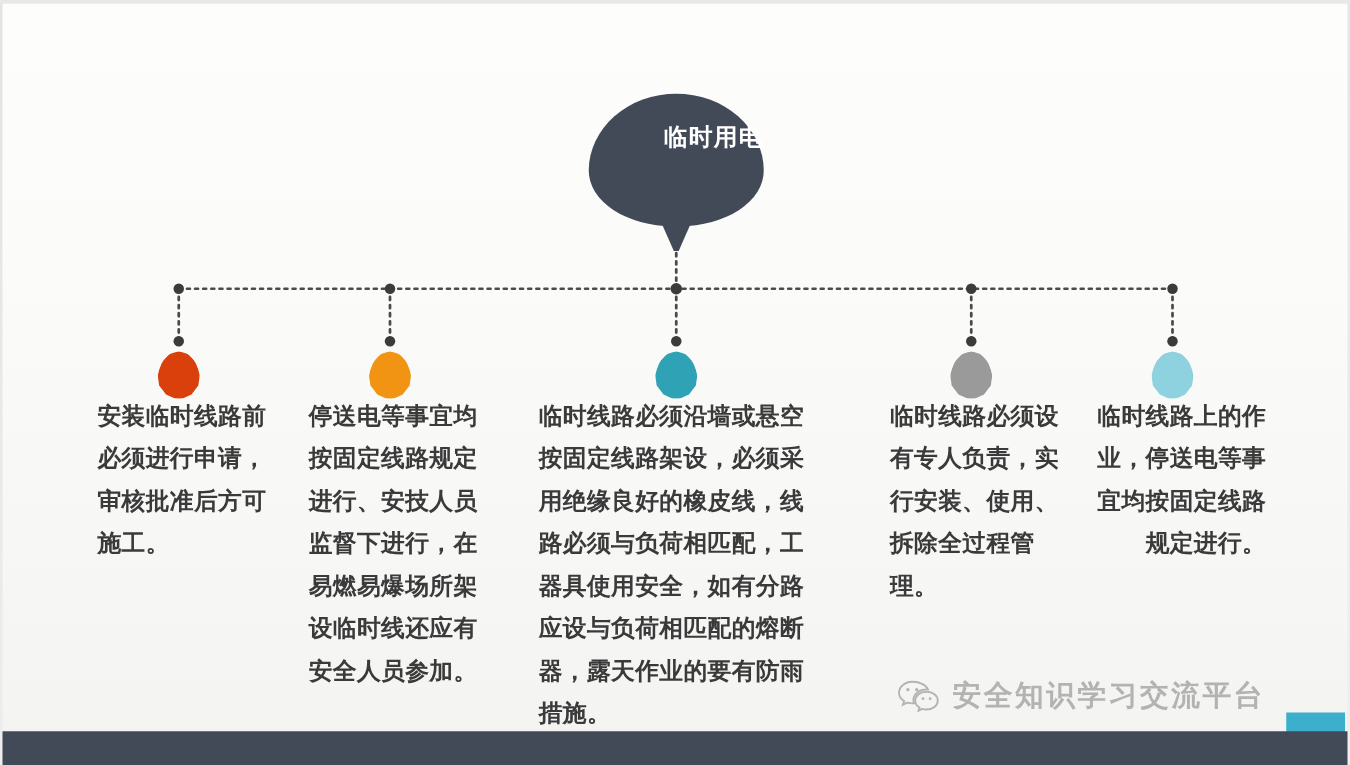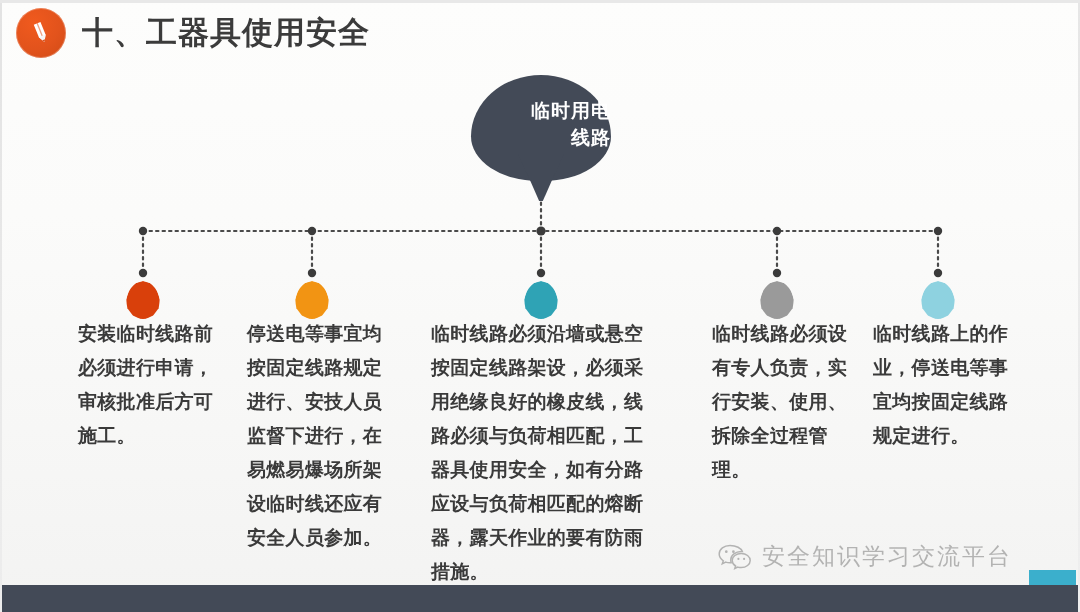--- a/index.html
+++ b/index.html
@@ -161,21 +161,21 @@
     display: flex;
     align-items: center;
     z-index: 22;
     opacity: 0.42;
   }
   .wm-text {
     margin-left: 10px;
     font-size: 23px;
     color: #5a5a5a;
     letter-spacing: 2px;
-    font-weight: normal;
+    font-weight: bold;
   }
   .wm-icon { display: block; }
 
   .teal-chip {
     position: absolute;
     left: 1029px;
     top: 570px;
     width: 47px;
     height: 29px;
     background: #3bafcc;
@@ -191,38 +191,24 @@
     z-index: 30;
   }
 </style>
 </head>
 <body>
 
 <div id="stage">
 
   <div class="top-edge"></div>
 
-  <div class="header">
-    <div class="header-badge">
-      <svg width="28" height="28" viewBox="0 0 28 28" aria-hidden="true">
-        <g transform="rotate(-22 14 14)">
-          <path d="M10.4 3.6 h7.2 v13.6 l-3.6 6.4 l-3.6 -6.4 z" fill="#ffffff"></path>
-          <rect x="13.4" y="3.6" width="1.3" height="13.6" fill="#e2531c" opacity="0.55"></rect>
-          <path d="M10.4 17.2 h7.2 l-3.6 6.4 z" fill="#f5f5f5"></path>
-          <path d="M12.6 21.2 h2.8 l-1.4 2.5 z" fill="#d04a16"></path>
-        </g>
-      </svg>
-    </div>
-    <div class="header-title">十、工器具使用安全</div>
-  </div>
 
   <div class="balloon">
     <div class="balloon-text">
       <div>临时用电</div>
-      <div>线路</div>
     </div>
     <div class="balloon-tail"></div>
   </div>
 
   <svg class="connect-svg" viewBox="0 0 1080 612">
 
     <line x1="541" y1="183" x2="541" y2="231" stroke="#4a4a4a" stroke-width="2.2" stroke-dasharray="2.5 4" stroke-linecap="round"></line>
 
     <line x1="143" y1="231" x2="938" y2="231" stroke="#4a4a4a" stroke-width="2" stroke-dasharray="2.5 4" stroke-linecap="round"></line>
 
@@ -260,21 +246,21 @@
     <div class="col-text" style="left:-110px; width:228px;">临时线路必须沿墙或悬空按固定线路架设，必须采用绝缘良好的橡皮线，线路必须与负荷相匹配，工器具使用安全，如有分路应设与负荷相匹配的熔断器，露天作业的要有防雨措施。</div>
   </div>
 
   <div class="col" style="left:777px; top:281px;">
     <div class="drop" style="left:0; background:#9a9a9a;"></div>
     <div class="col-text" style="left:-65px; width:140px;">临时线路必须设有专人负责，实行安装、使用、拆除全过程管理。</div>
   </div>
 
   <div class="col" style="left:938px; top:281px;">
     <div class="drop" style="left:0; background:#8ed2e0;"></div>
-    <div class="col-text" style="left:-65px; width:140px;">临时线路上的作业，停送电等事宜均按固定线路规定进行。</div>
+    <div class="col-text" style="left:-65px; width:140px;text-align:right;">临时线路上的作业，停送电等事宜均按固定线路规定进行。</div>
   </div>
 
   <div class="watermark">
     <span>
       <svg class="wm-icon" width="34" height="28" viewBox="0 0 34 28" aria-hidden="true">
         <path d="M12 2.4c-6 0-10.8 3.9-10.8 8.7 0 2.7 1.6 5.1 4.1 6.7l-1 3 3.4-1.7c1.3.4 2.7.6 4.3.6.4 0 .8 0 1.2-.05-.3-.8-.45-1.7-.45-2.6 0-4.9 4.8-8.5 10.6-8.5.35 0 .7.01 1.05.04C23.2 5.3 18.2 2.4 12 2.4z" fill="none" stroke="#5a5a5a" stroke-width="1.5"></path>
         <circle cx="8.3" cy="8.7" r="1.35" fill="#5a5a5a"></circle>
         <circle cx="15.4" cy="8.7" r="1.35" fill="#5a5a5a"></circle>
         <path d="M23.2 10.4c-5 0-9 3.2-9 7.1 0 2.2 1.3 4.2 3.4 5.5l-.8 2.5 2.9-1.4c1.1.3 2.3.5 3.5.5 5 0 9-3.2 9-7.1s-4-7.1-9-7.1z" fill="none" stroke="#5a5a5a" stroke-width="1.5"></path>
         <circle cx="20.4" cy="15.9" r="1.1" fill="#5a5a5a"></circle>

